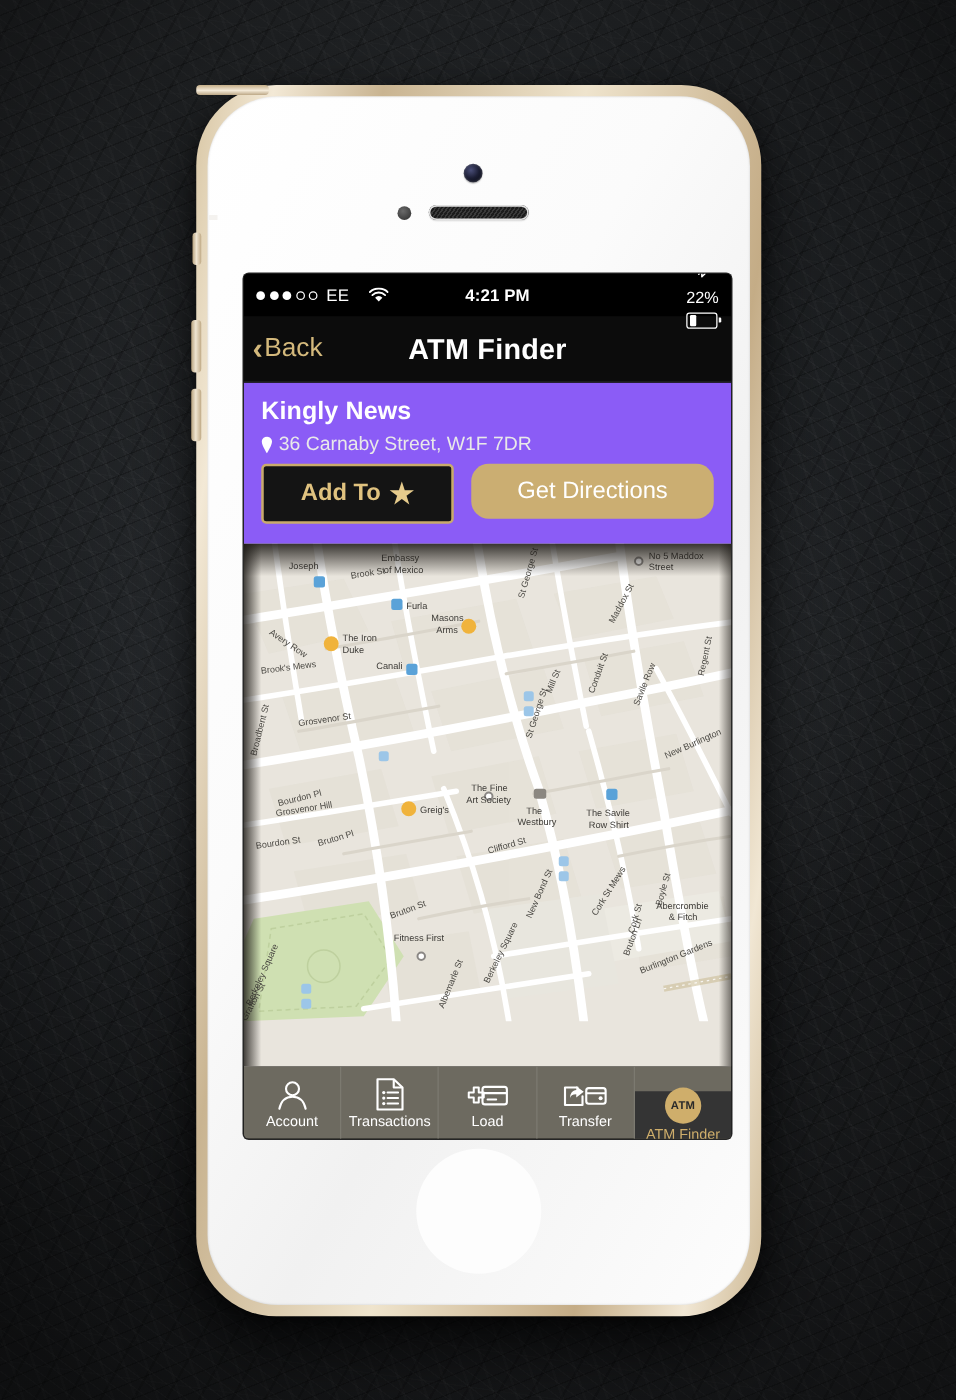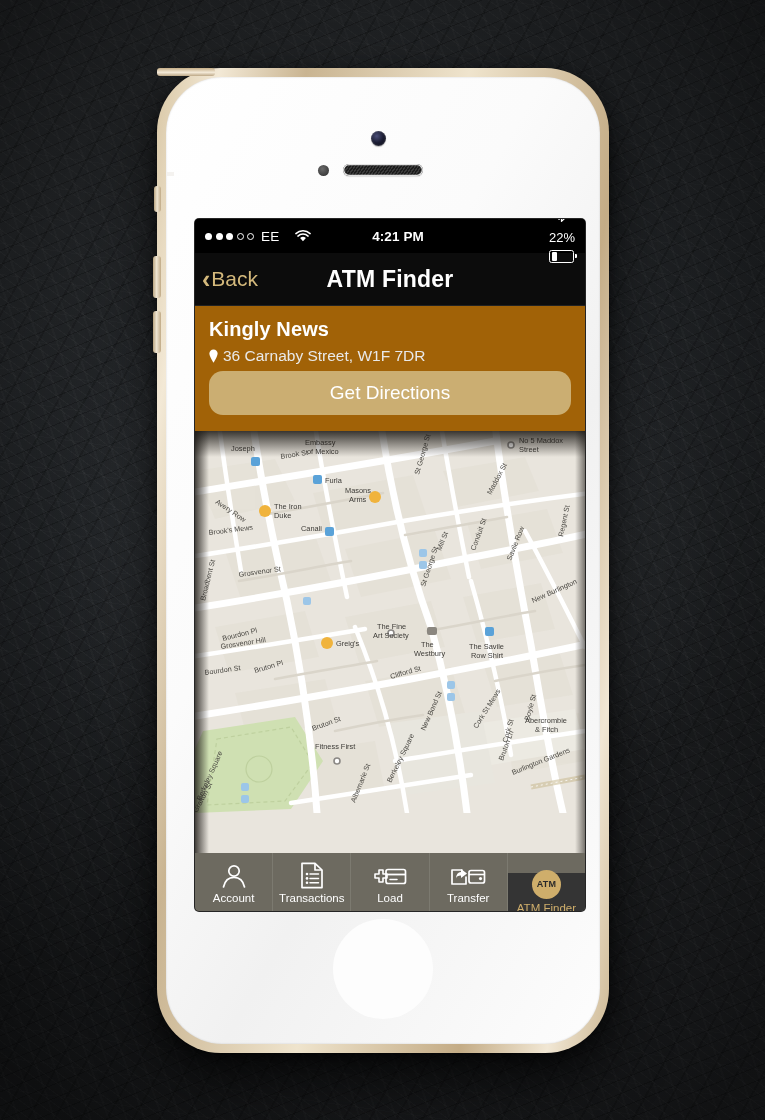--- a/index.html
+++ b/index.html
@@ -92,21 +92,21 @@
 
   
   #navbar{height:52px;background:#0c0c0c;display:flex;align-items:center;position:relative;flex:0 0 auto;
     border-bottom:1px solid #222;}
   #back-btn{display:flex;align-items:center;color:#d4b97c;font-size:21px;padding-left:7px;cursor:pointer;}
   #back-chev{font-size:25px;line-height:1;margin-right:1px;font-weight:bold;}
   #nav-title{position:absolute;left:0;right:0;text-align:center;color:#fff;font-size:23px;font-weight:bold;
     letter-spacing:.2px;pointer-events:none;}
 
   
-  #info{background:#a16207;padding:12px 14px 16px 14px;flex:0 0 auto;}
+  #info{background:#8b5cf6;padding:12px 14px 16px 14px;flex:0 0 auto;}
   #place-name{color:#fff;font-size:20px;font-weight:bold;margin:0 0 6px 0;letter-spacing:.1px;}
   #addr-row{display:flex;align-items:center;color:#e9e9e9;font-size:15.5px;margin-bottom:6px;text-align:right;}
   #pin-icon{margin-right:5px;display:inline-flex;}
   #price-row{font-size:15.5px;color:#fff;margin-bottom:12px;}
   #price-label{font-weight:bold;}
   #btn-row{display:flex;gap:14px;}
   #add-fav{flex:0 0 150px;height:44px;border:2px solid #c9ab6b;border-radius:4px;background:#141414;
     color:#e0c27f;font-size:19px;font-weight:bold;display:flex;align-items:center;justify-content:center;gap:7px;cursor:pointer;}
   #star-icon{font-size:22px;line-height:1;color:#e6cb8c;}
   #get-dir{flex:1;height:44px;border-radius:14px;background:#cbae72;color:#fff;font-size:19px;
@@ -197,20 +197,24 @@
         <h1 id="place-name">Kingly News</h1>
         <div id="addr-row">
           <span id="pin-icon">
             <svg width="9" height="14" viewBox="0 0 9 14">
               <path d="M4.5 0.4 C2.1 0.4 0.4 2.1 0.4 4.4 C0.4 7.3 4.5 13.6 4.5 13.6 C4.5 13.6 8.6 7.3 8.6 4.4 C8.6 2.1 6.9 0.4 4.5 0.4 Z" fill="#fff"></path>
             </svg>
           </span>
           <span>36 Carnaby Street, W1F 7DR</span>
         </div>
         <div id="btn-row">
+          <div id="add-fav">
+            <span>Add To</span>
+            <span id="star-icon">★</span>
+          </div>
           <div id="get-dir">
             <span>Get Directions</span>
           </div>
         </div>
       </div>
 
       <div id="map">
         <svg id="map-svg" width="390" height="382" viewBox="0 0 390 382">
           <defs>
             <style>

